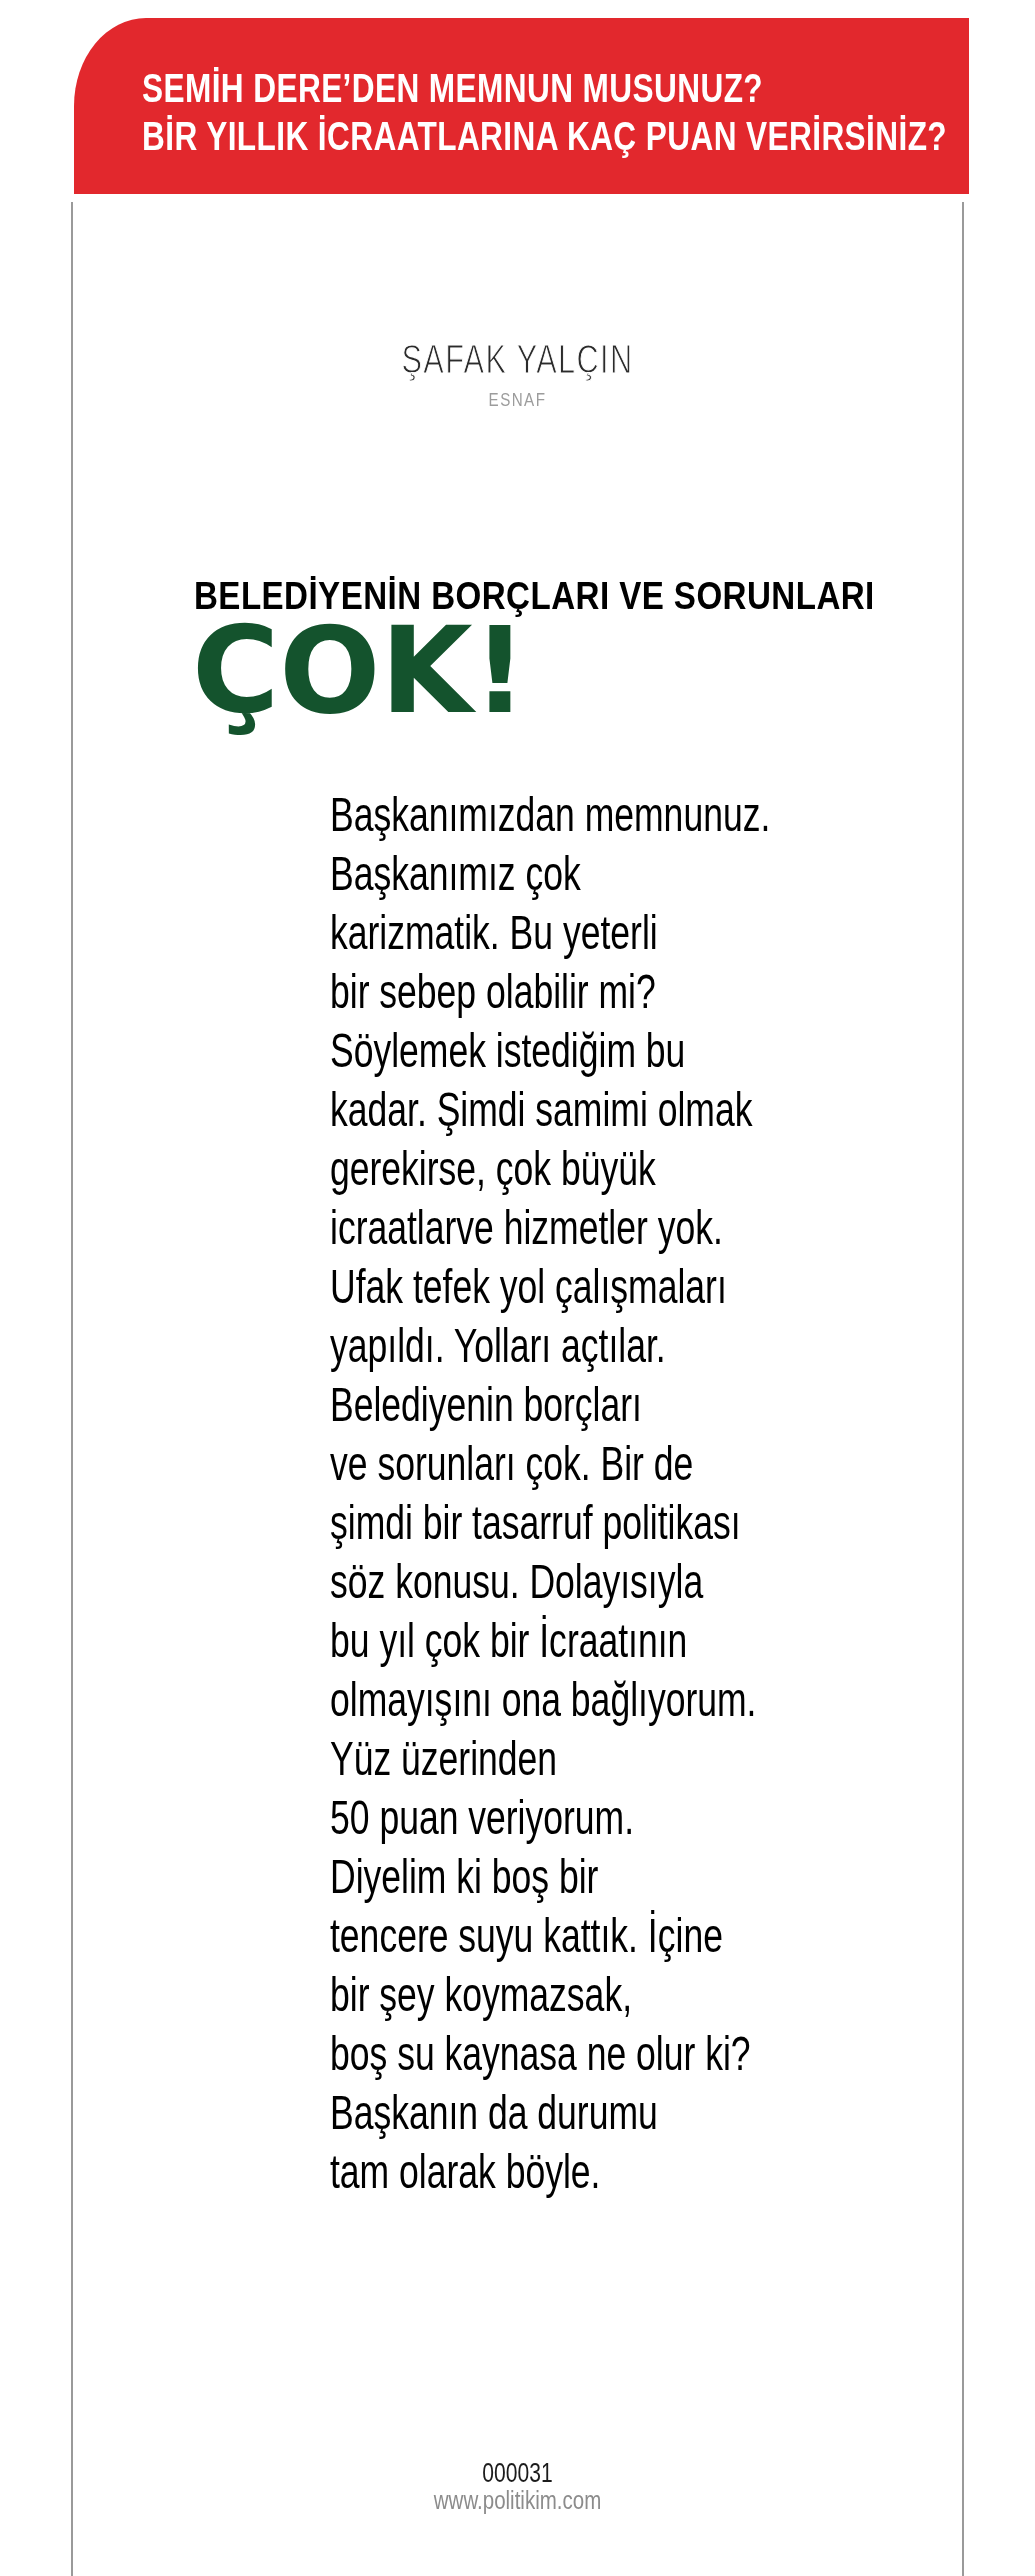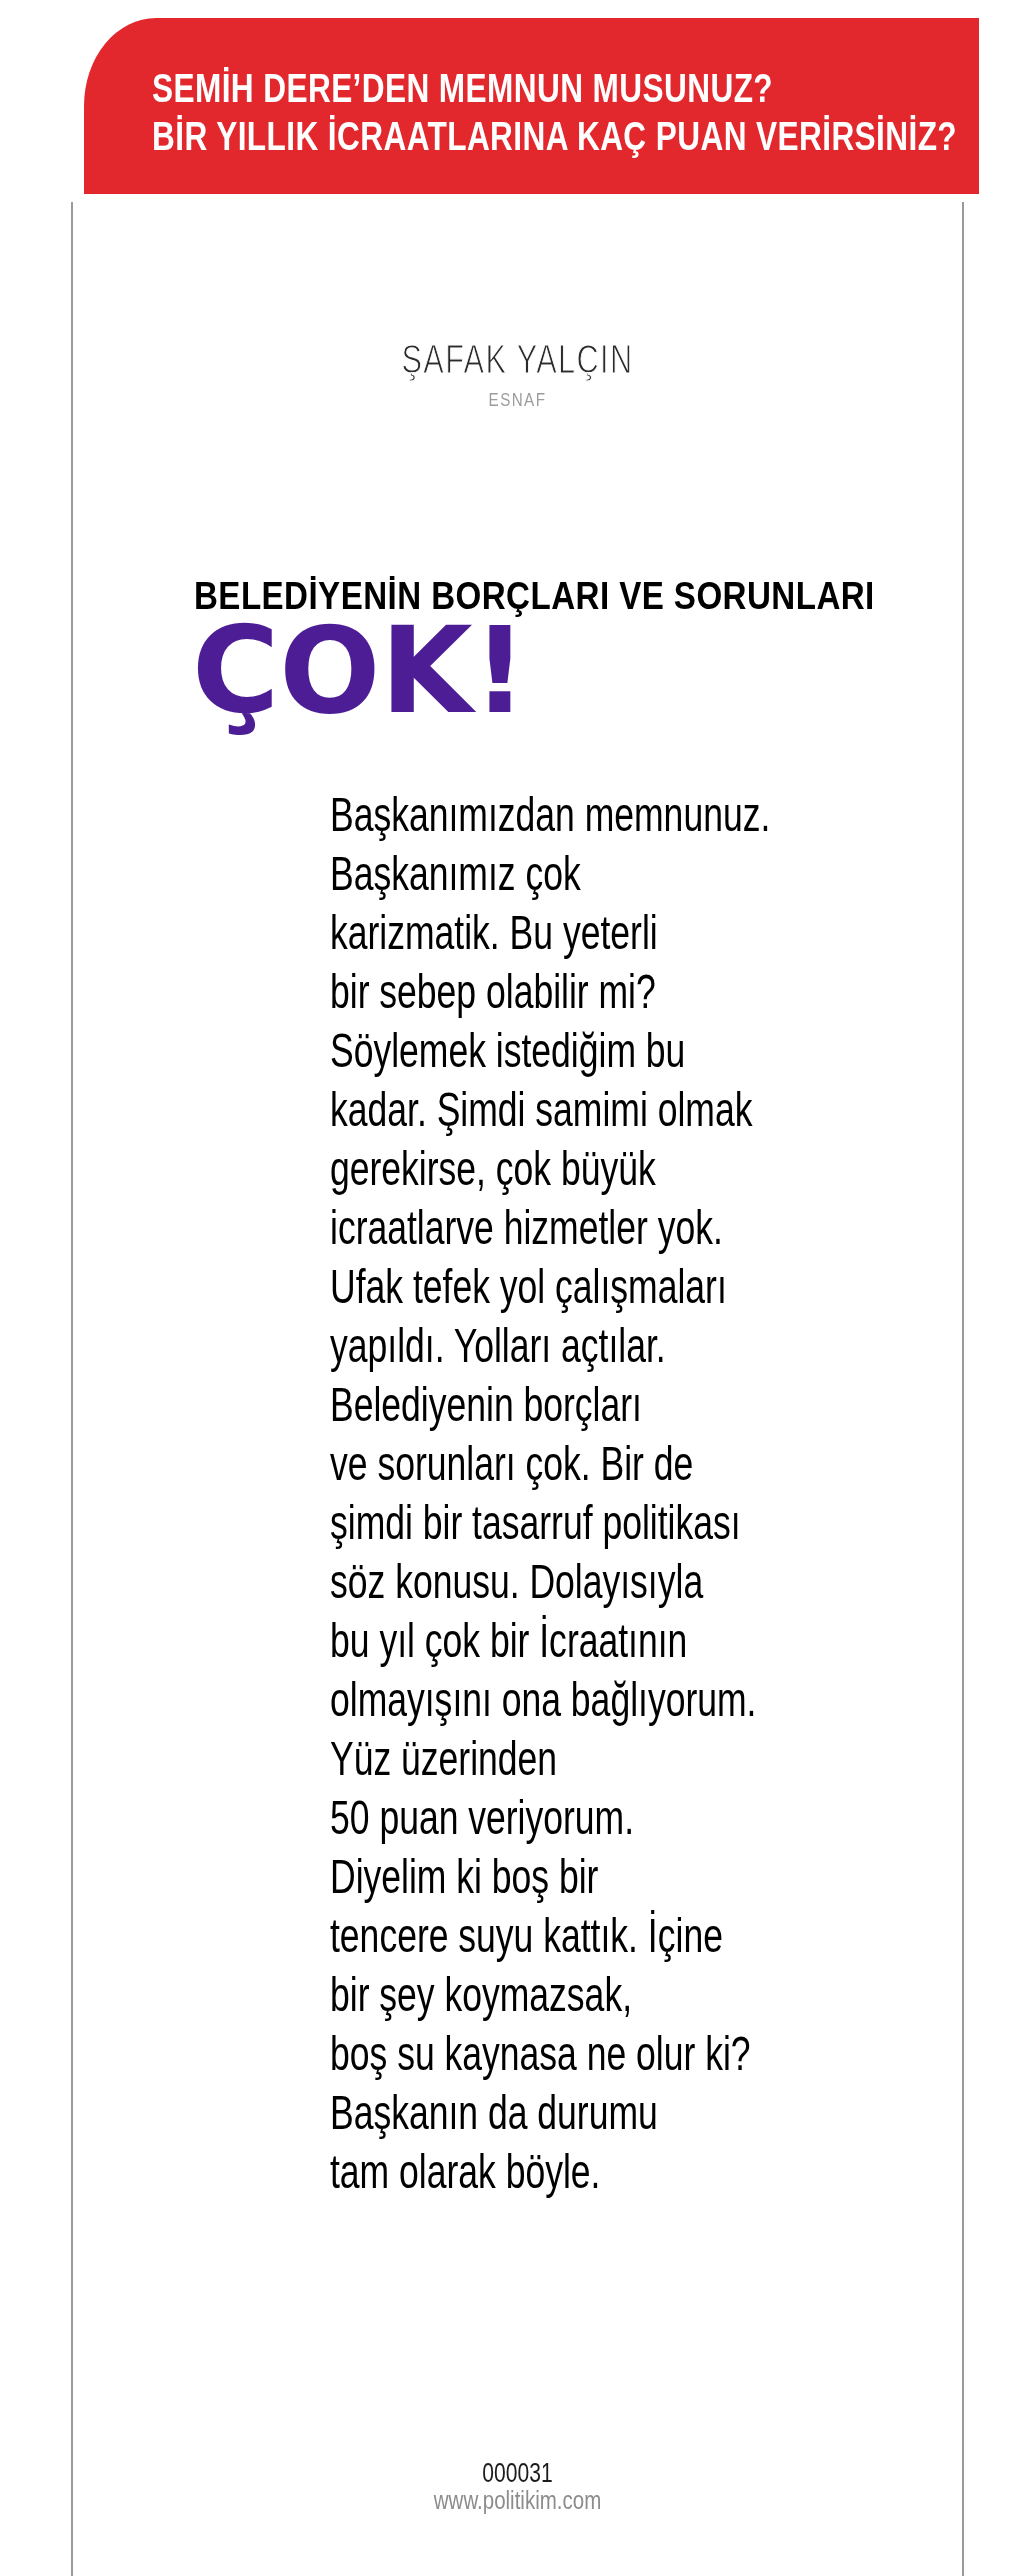--- a/index.html
+++ b/index.html
@@ -6,21 +6,21 @@
   .page{
     position:relative;
     width:1035px;height:2576px;
     background:#ffffff;
     overflow:hidden;
     font-family:"Liberation Sans", sans-serif;
   }
   
   .banner{
     position:absolute;
-    left:84px;top:18px;
+    left:74px;top:18px;
     width:895px;height:176px;
     background:#e2282d;
     border-radius:72px 0 0 0 / 88px 0 0 0;
     box-sizing:border-box;
     padding:46px 0 0 68px;
   }
   .banner-text{
     transform:scaleX(0.79);
     transform-origin:0 0;
     color:#ffffff;
@@ -78,21 +78,21 @@
     transform:scaleX(0.85);
     transform-origin:0 0;
     letter-spacing:0.5px;
   }
   .shout{
     position:absolute;
     left:192px;top:612px;
     font-family:"DejaVu Sans", sans-serif;
     font-size:119px;
     font-weight:bold;
-    color:#4c1d95;
+    color:#14532d;
     line-height:1;
     white-space:nowrap;
     letter-spacing:0px;
   }
   
   .quote{
     position:absolute;
     left:330px;top:785px;
     font-size:48px;
     line-height:59px;

